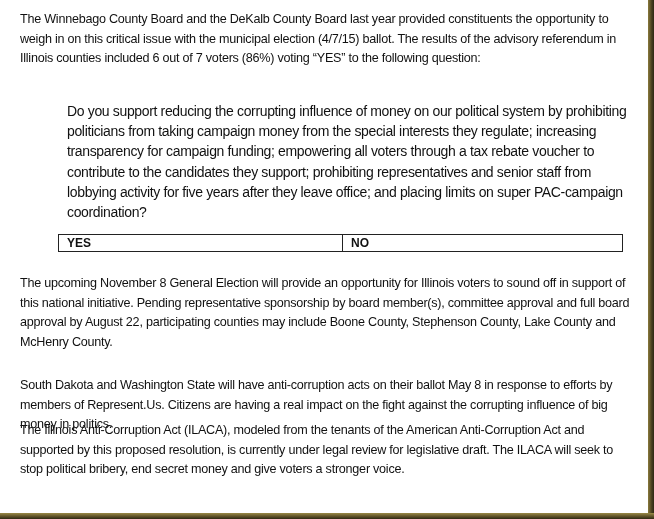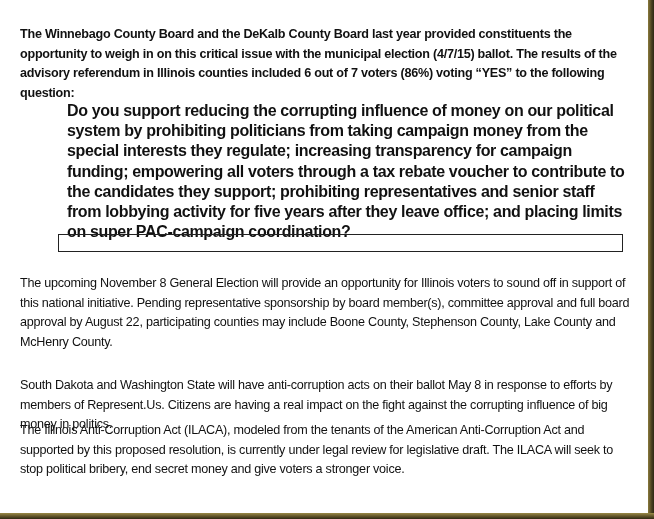--- a/index.html
+++ b/index.html
@@ -23,45 +23,47 @@
     background: linear-gradient(to bottom, #9a8a48, #5a4e26 60%, #2e2814);
   }
   .para {
     position: absolute; left: 20px; width: 610px;
     font-size: 12.6px; line-height: 19.7px;
     letter-spacing: -0.25px;
     margin: 0;
   }
   .question {
     position: absolute; left: 67px; top: 101px; width: 560px;
-    font-size: 16px; line-height: 20.2px; font-weight: bold;
+    font-size: 14px; line-height: 20.2px; font-weight: normal;
     letter-spacing: -0.35px;
     margin: 0;
   }
   .ballot {
     position: absolute; left: 58px; top: 234px; width: 563px; height: 16px;
     border: 1.5px solid #222;
     display: flex;
   }
   .ballot-cell {
     font-size: 12px; font-weight: bold; line-height: 16px;
     padding-left: 8px;
   }
   .ballot-yes { width: 275px; border-right: 1.5px solid #222; }
   .ballot-no { flex: 1; }
 </style>
 </head>
 <body>
 
 <div class="page">
-  <p class="para" style="top:25px;font-weight:bold;">The Winnebago County Board and the DeKalb County Board last year provided constituents the opportunity to weigh in on this critical issue with the municipal election (4/7/15) ballot. The results of the advisory referendum in Illinois counties included 6 out of 7 voters (86%) voting “YES” to the following question:</p>
+  <p class="para" style="top:10px;">The Winnebago County Board and the DeKalb County Board last year provided constituents the opportunity to weigh in on this critical issue with the municipal election (4/7/15) ballot. The results of the advisory referendum in Illinois counties included 6 out of 7 voters (86%) voting “YES” to the following question:</p>
 
   <p class="question">Do you support reducing the corrupting influence of money on our political system by prohibiting politicians from taking campaign money from the special interests they regulate; increasing transparency for campaign funding; empowering all voters through a tax rebate voucher to contribute to the candidates they support; prohibiting representatives and senior staff from lobbying activity for five years after they leave office; and placing limits on super PAC-campaign coordination?</p>
 
   <div class="ballot">
+    <div class="ballot-cell ballot-yes">YES</div>
+    <div class="ballot-cell ballot-no">NO</div>
   </div>
 
   <p class="para" style="top:274px;">The upcoming November 8 General Election will provide an opportunity for Illinois voters to sound off in support of this national initiative. Pending representative sponsorship by board member(s), committee approval and full board approval by August 22, participating counties may include Boone County, Stephenson County, Lake County and McHenry County.</p>
 
   <p class="para" style="top:376px;">South Dakota and Washington State will have anti-corruption acts on their ballot May 8 in response to efforts by members of Represent.Us. Citizens are having a real impact on the fight against the corrupting influence of big money in politics.</p>
 
   <p class="para" style="top:421px;">The Illinois Anti-Corruption Act (ILACA), modeled from the tenants of the American Anti-Corruption Act and supported by this proposed resolution, is currently under legal review for legislative draft. The ILACA will seek to stop political bribery, end secret money and give voters a stronger voice.</p>
 </div>
 
 <div class="frame-right"></div>

